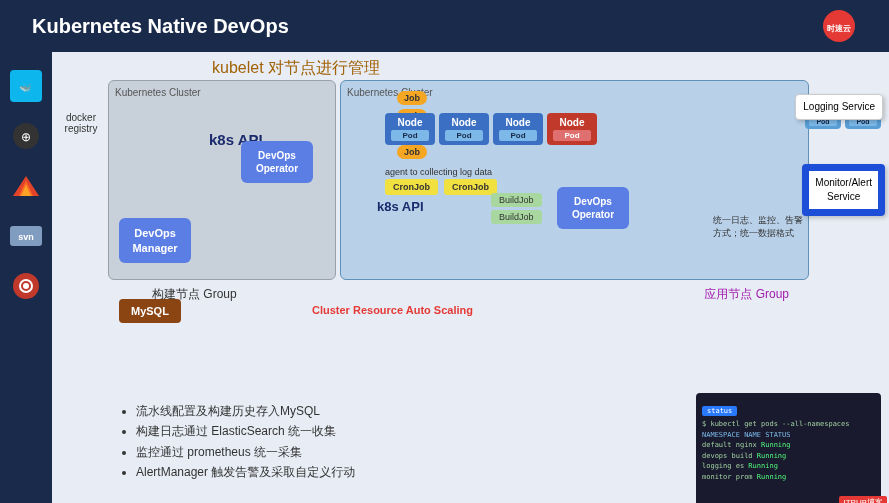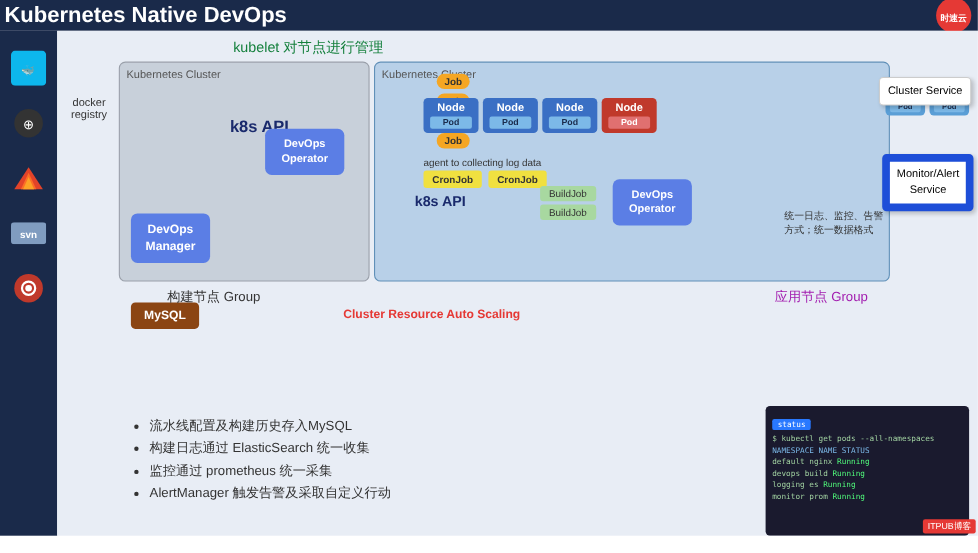--- a/index.html
+++ b/index.html
@@ -9,25 +9,25 @@
       width: 889px;
       height: 503px;
       overflow: hidden;
       position: relative;
     }
 
     
     .header {
       background: #1a2a4a;
       color: white;
-      padding: 10px 4px;
+      padding: 10px 32px;
       display: flex;
       align-items: center;
       justify-content: space-between;
-      height: 28px;
+      height: 52px;
     }
     .header-title {
       font-size: 20px;
       font-weight: bold;
       color: white;
     }
     .logo {
       display: flex;
       align-items: flex-start;
       gap: 6px;
@@ -77,22 +77,22 @@
       gap: 20px;
     }
     .annotation-box {
       background: #2979ff;
       color: white;
       font-size: 11px;
       padding: 3px 10px;
       border-radius: 3px;
     }
     .kubelet-text {
-      font-size: 13px;
-      color: #15803d;
+      font-size: 16px;
+      color: #a16207;
       margin-top: 2px;
     }
     .cluster-label {
       font-size: 10px;
       color: #555;
       margin-bottom: 4px;
     }
   </style>
 </head>
 <body>
@@ -206,21 +206,21 @@
 
     <div style="position:absolute;top:50px;right:8px;width:76px;">
 
       <div style="display:flex;gap:4px;margin-bottom:4px;">
         <div style="background:#5a9ed6;color:white;border-radius:4px;text-align:center;font-size:9px;font-weight:bold;padding:3px 4px;flex:1;">Node<div style="background:#7cb9e8;border-radius:2px;font-size:7px;color:#1a2a4a;text-align:center;padding:1px 1px;margin-top:2px;">Pod</div></div>
         <div style="background:#5a9ed6;color:white;border-radius:4px;text-align:center;font-size:9px;font-weight:bold;padding:3px 4px;flex:1;">Node<div style="background:#7cb9e8;border-radius:2px;font-size:7px;color:#1a2a4a;text-align:center;padding:1px 1px;margin-top:2px;">Pod</div></div>
       </div>
     </div>
 
     <div style="position:absolute;top:42px;right:6px;background:white;border:1px solid #ccc;border-radius:4px;text-align:center;font-size:10px;padding:5px 7px;box-shadow:2px 2px 4px rgba(0,0,0,0.2);line-height:1.4;">
-      <span>Cluster
+      <span>Logging
 Service</span>
     </div>
 
     <div style="position:absolute;top:112px;right:4px;background:white;border:7px solid #1d4ed8;border-radius:4px;text-align:center;font-size:10px;padding:5px 6px;box-shadow:2px 2px 4px rgba(0,0,0,0.2);line-height:1.4;">Monitor/Alert<br>Service</div>
 
     <div style="position:absolute;top:162px;right:86px;font-size:9px;color:#333;max-width:90px;line-height:1.4;">统一日志、监控、告警方式；统一数据格式</div>
 
     <div style="position:absolute;top:234px;left:100px;font-size:12px;color:#333;font-weight:500;">构建节点 Group</div>
     <div style="position:absolute;top:234px;right:100px;font-size:12px;color:#a21caf;font-weight:500;">应用节点 Group</div>
 

